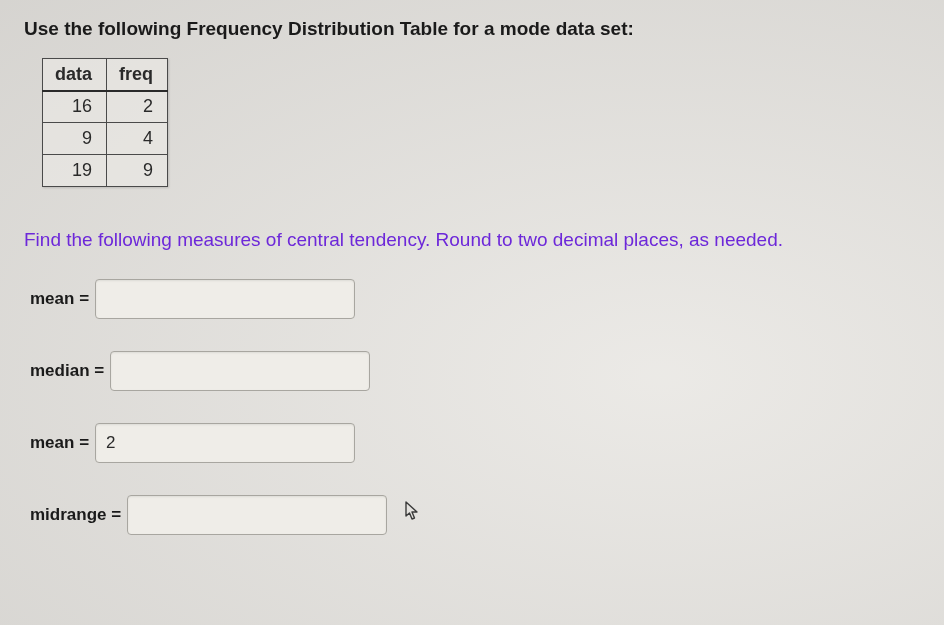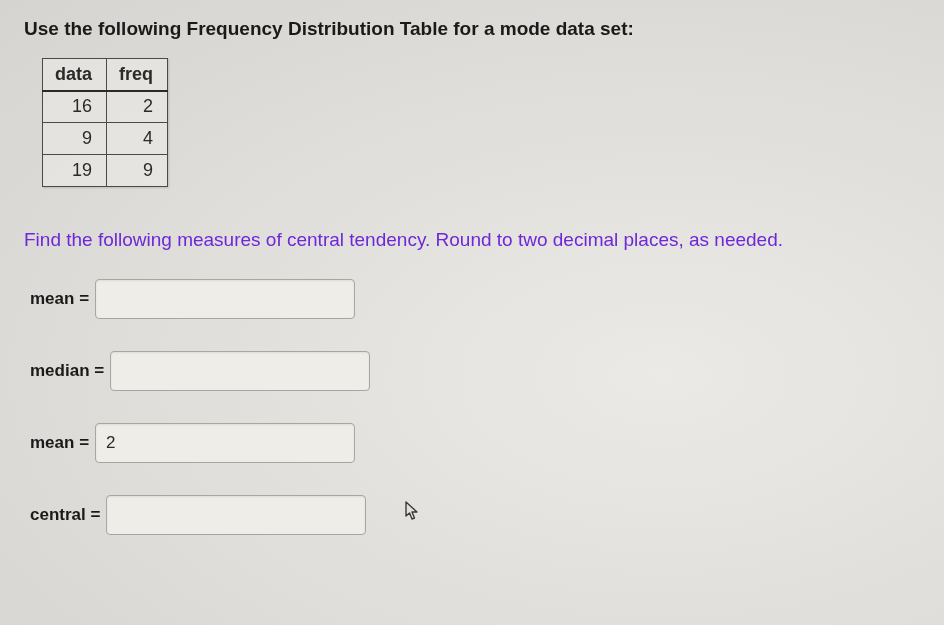--- a/index.html
+++ b/index.html
@@ -134,19 +134,19 @@
   <span class="answer-label">median =</span>
   <input class="answer-input" type="text" value="" style="">
 </div>
 
 <div class="answer-row">
   <span class="answer-label">mean =</span>
   <input class="answer-input" type="text" value="2" style="">
 </div>
 
 <div class="answer-row" style="margin-bottom:0;">
-  <span class="answer-label">central =</span>
+  <span class="answer-label">midrange =</span>
   <input class="answer-input" type="text" value="" style="">
 </div>
 
 <svg class="cursor-icon" width="18" height="22" viewBox="0 0 18 22">
   <path d="M2 2 L2 16 L5.5 13 L8 19 L10.5 18 L8 12 L13 12 Z" fill="none" stroke="#3a3a3a" stroke-width="1.4" stroke-linejoin="round"></path>
 </svg>
 
 </body></html>

